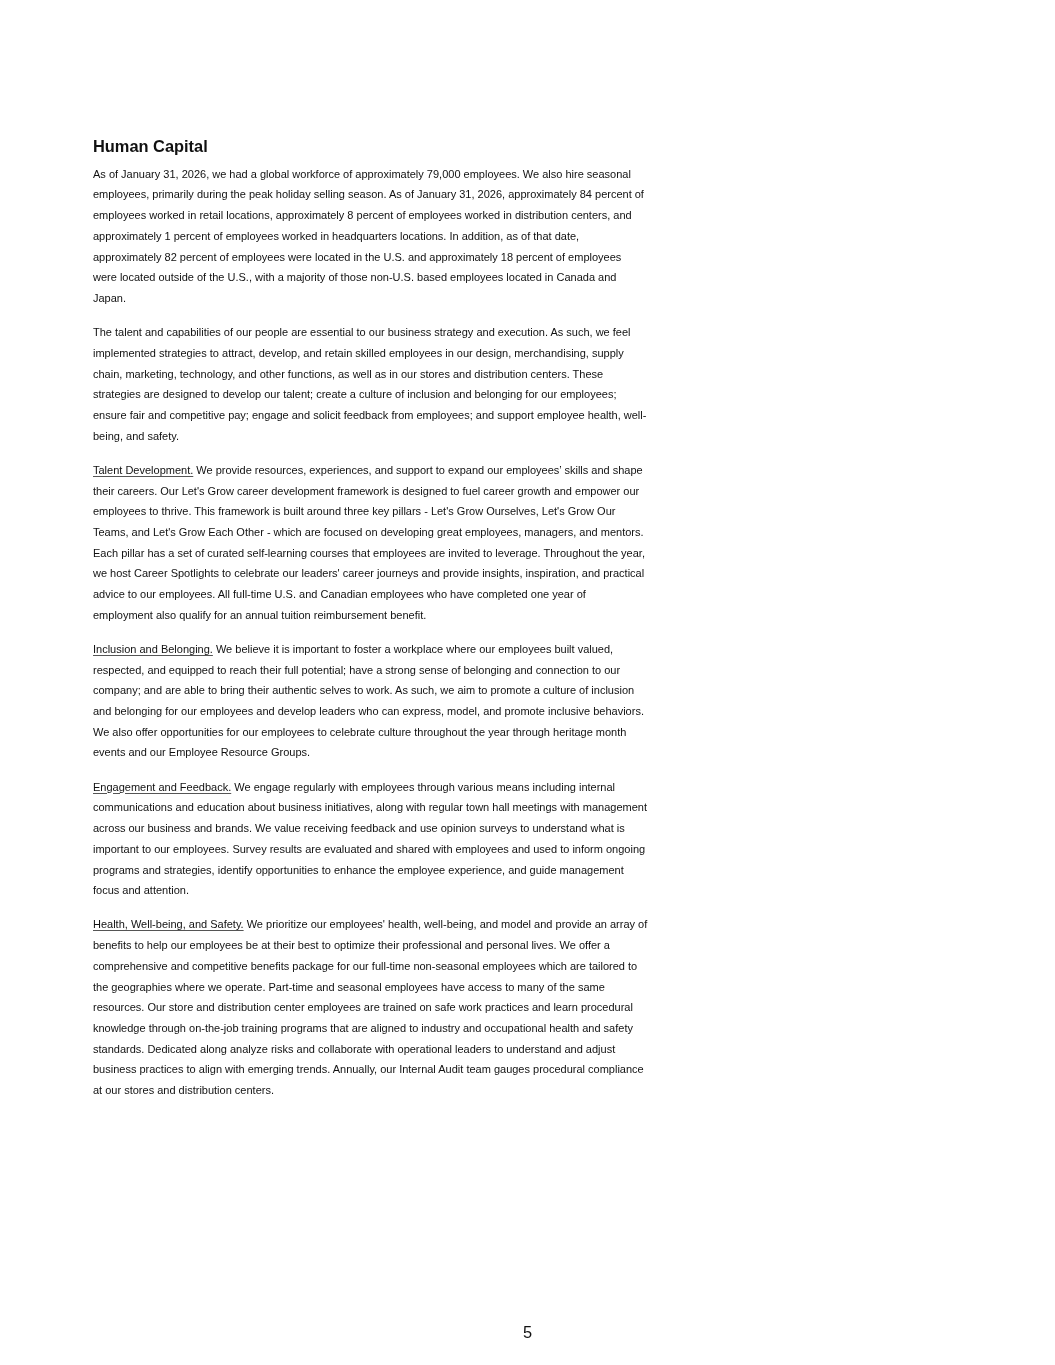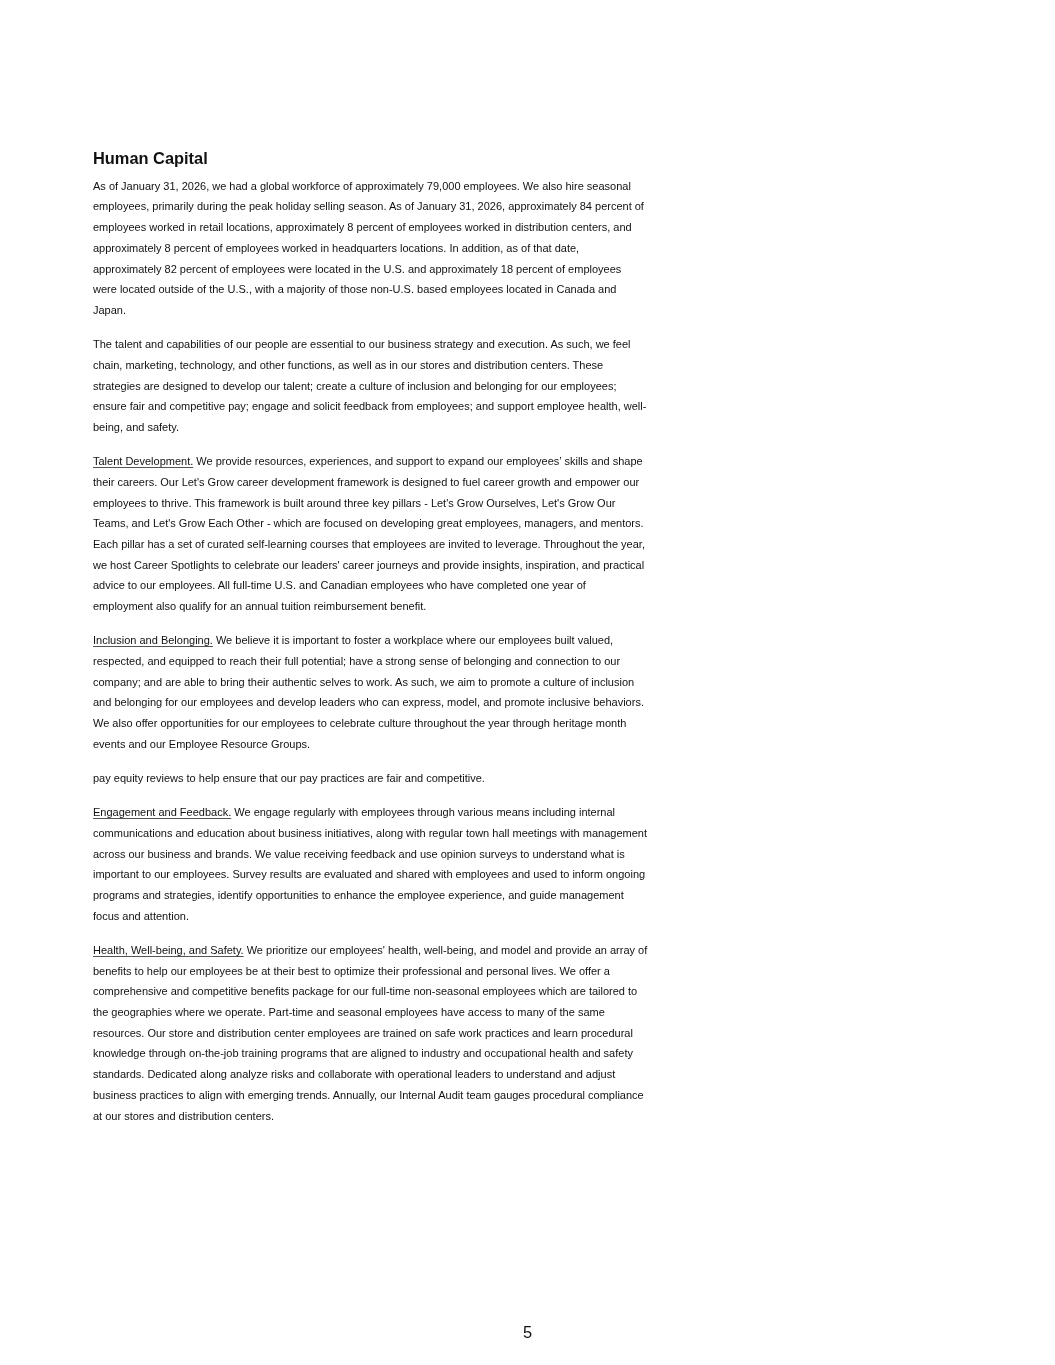--- a/index.html
+++ b/index.html
@@ -11,21 +11,21 @@
       width: 1055px;
       height: 1365px;
       position: relative;
       overflow: hidden;
       font-family: "Liberation Sans", sans-serif;
       color: #111111;
     }
     .page {
       position: absolute;
       left: 93px;
-      top: 148px;
+      top: 136px;
       width: 880px;
     }
     .section-title {
       font-weight: bold;
       font-size: 16.4px;
       line-height: 20.7px;
       margin: 0 0 7px 0;
     }
     .para {
       font-size: 11px;
@@ -54,28 +54,29 @@
 </head>
 <body>
 
 <div class="page">
   <div class="section-title">Human Capital</div>
 
   <div class="para">
     <span class="line">As of January 31, 2026, we had a global workforce of approximately 79,000 employees. We also hire seasonal</span>
     <span class="line">employees, primarily during the peak holiday selling season. As of January 31, 2026, approximately 84 percent of</span>
     <span class="line">employees worked in retail locations, approximately 8 percent of employees worked in distribution centers, and</span>
-    <span class="line">approximately 8 percent of employees worked in headquarters locations. In addition, as of that date,</span>
+    <span class="line">approximately 1 percent of employees worked in headquarters locations. In addition, as of that date,</span>
     <span class="line">approximately 82 percent of employees were located in the U.S. and approximately 18 percent of employees</span>
     <span class="line">were located outside of the U.S., with a majority of those non-U.S. based employees located in Canada and</span>
     <span class="line">Japan.</span>
   </div>
 
   <div class="para">
     <span class="line">The talent and capabilities of our people are essential to our business strategy and execution. As such, we feel</span>
+    <span class="line">implemented strategies to attract, develop, and retain skilled employees in our design, merchandising, supply</span>
     <span class="line">chain, marketing, technology, and other functions, as well as in our stores and distribution centers. These</span>
     <span class="line">strategies are designed to develop our talent; create a culture of inclusion and belonging for our employees;</span>
     <span class="line">ensure fair and competitive pay; engage and solicit feedback from employees; and support employee health, well-</span>
     <span class="line">being, and safety.</span>
   </div>
 
   <div class="para">
     <span class="line"><span class="lead">Talent Development.</span><span> We provide resources, experiences, and support to expand our employees’ skills and shape</span></span>
     <span class="line">their careers. Our Let's Grow career development framework is designed to fuel career growth and empower our</span>
     <span class="line">employees to thrive. This framework is built around three key pillars - Let's Grow Ourselves, Let's Grow Our</span>
@@ -89,21 +90,20 @@
   <div class="para">
     <span class="line"><span class="lead">Inclusion and Belonging.</span><span> We believe it is important to foster a workplace where our employees built valued,</span></span>
     <span class="line">respected, and equipped to reach their full potential; have a strong sense of belonging and connection to our</span>
     <span class="line">company; and are able to bring their authentic selves to work. As such, we aim to promote a culture of inclusion</span>
     <span class="line">and belonging for our employees and develop leaders who can express, model, and promote inclusive behaviors.</span>
     <span class="line">We also offer opportunities for our employees to celebrate culture throughout the year through heritage month</span>
     <span class="line">events and our Employee Resource Groups.</span>
   </div>
 
   <div class="para">
-    <span class="line">pay equity reviews to help ensure that our pay practices are fair and competitive.</span>
   </div>
 
   <div class="para">
     <span class="line"><span class="lead">Engagement and Feedback.</span><span> We engage regularly with employees through various means including internal</span></span>
     <span class="line">communications and education about business initiatives, along with regular town hall meetings with management</span>
     <span class="line">across our business and brands. We value receiving feedback and use opinion surveys to understand what is</span>
     <span class="line">important to our employees. Survey results are evaluated and shared with employees and used to inform ongoing</span>
     <span class="line">programs and strategies, identify opportunities to enhance the employee experience, and guide management</span>
     <span class="line">focus and attention.</span>
   </div>

